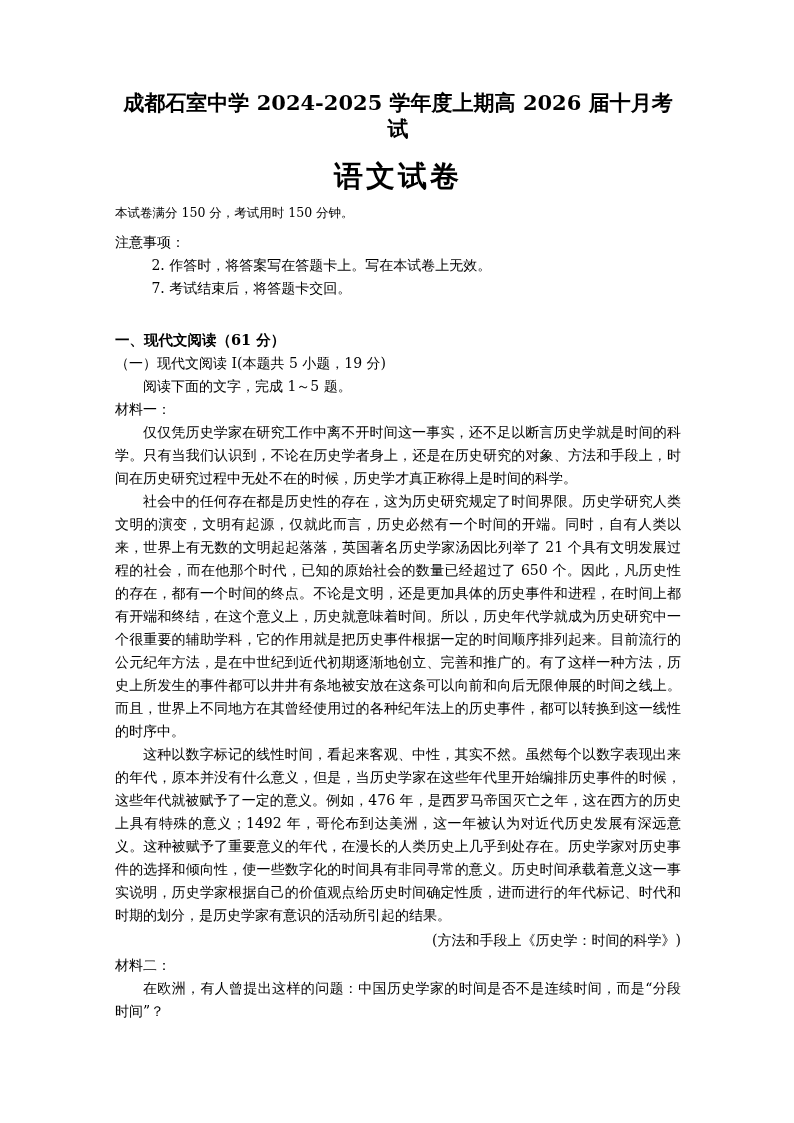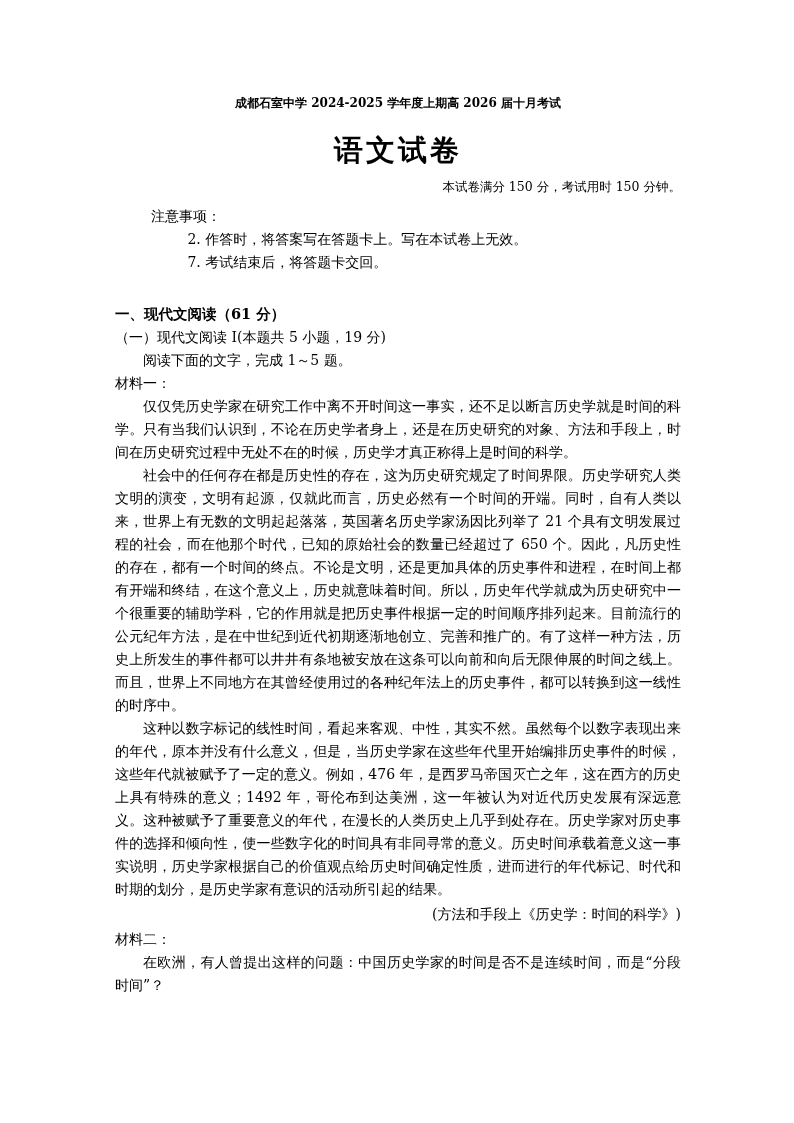--- a/index.html
+++ b/index.html
@@ -10,40 +10,40 @@
     height: 1123px;
     background: #ffffff;
     color: #000000;
     padding: 90px 113px 40px 115px;
     font-family: "DejaVu Serif", "Liberation Serif", serif;
     font-size: 14px;
     line-height: 23px;
     overflow: hidden;
   }
   .header-title {
-    font-size: 12px;
+    font-size: 21px;
     font-weight: bold;
     text-align: center;
     line-height: 26px;
   }
   .exam-title {
     font-size: 29px;
     font-weight: 700;
     text-align: center;
     margin-top: 16px;
     letter-spacing: 3px;
     line-height: 36px;
   }
   .exam-info {
     font-size: 12.5px;
-    text-align: right;
+    text-align: left;
     margin-top: 9px;
     line-height: 20px;
   }
-  .notice { margin-top: 8px; margin-left: 36px; }
+  .notice { margin-top: 8px; }
   .notice-label { line-height: 23px; }
   .notice-item { padding-left: 2.6em; line-height: 23px; }
   .section { margin-top: 0; }
   .section-heading {
     font-weight: bold;
     font-size: 14.5px;
     margin-top: 28px;
     line-height: 24px;
   }
   .sub-heading { line-height: 23px; }

